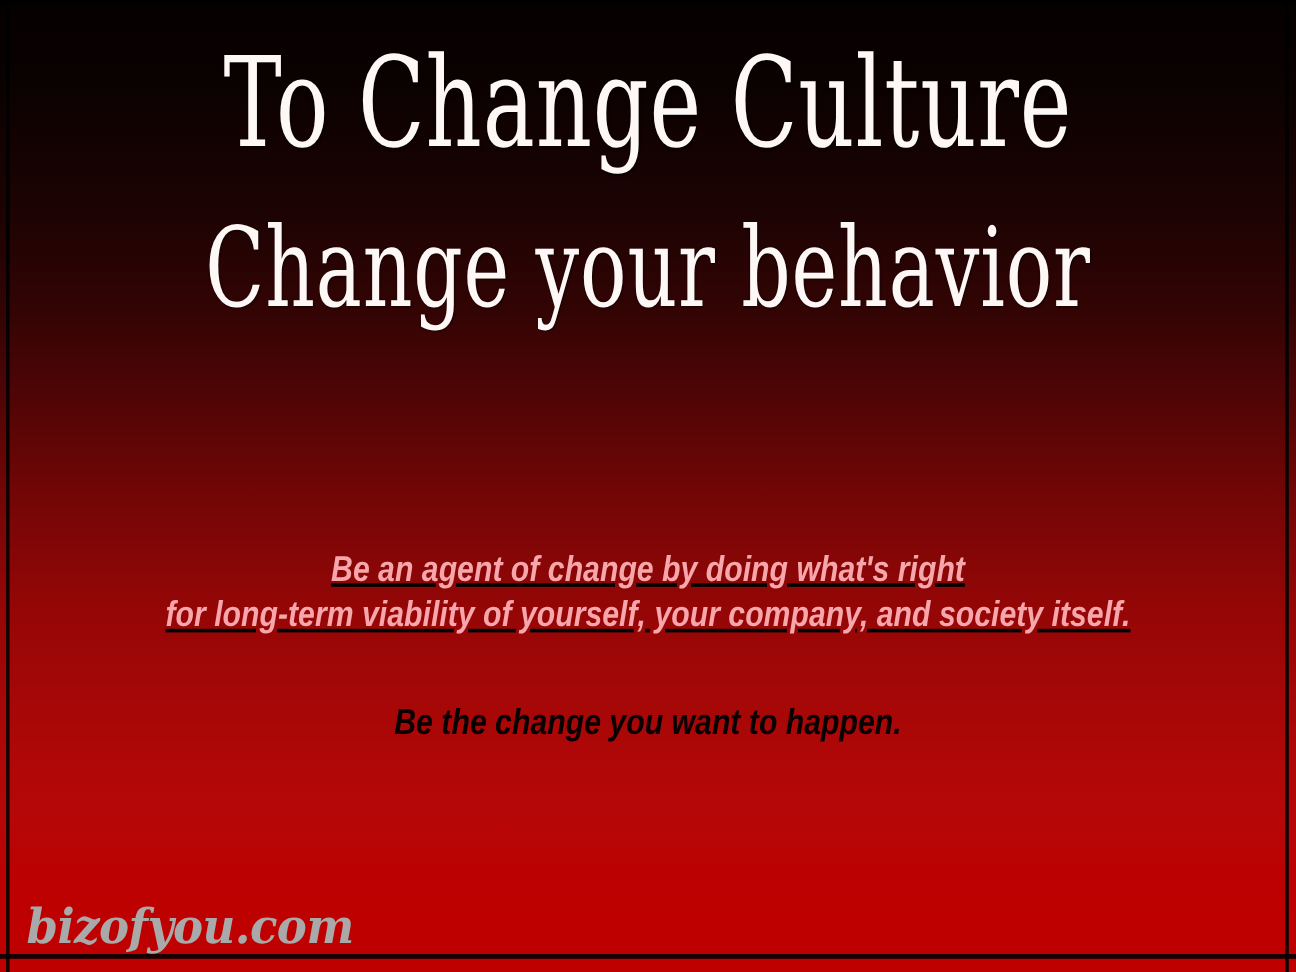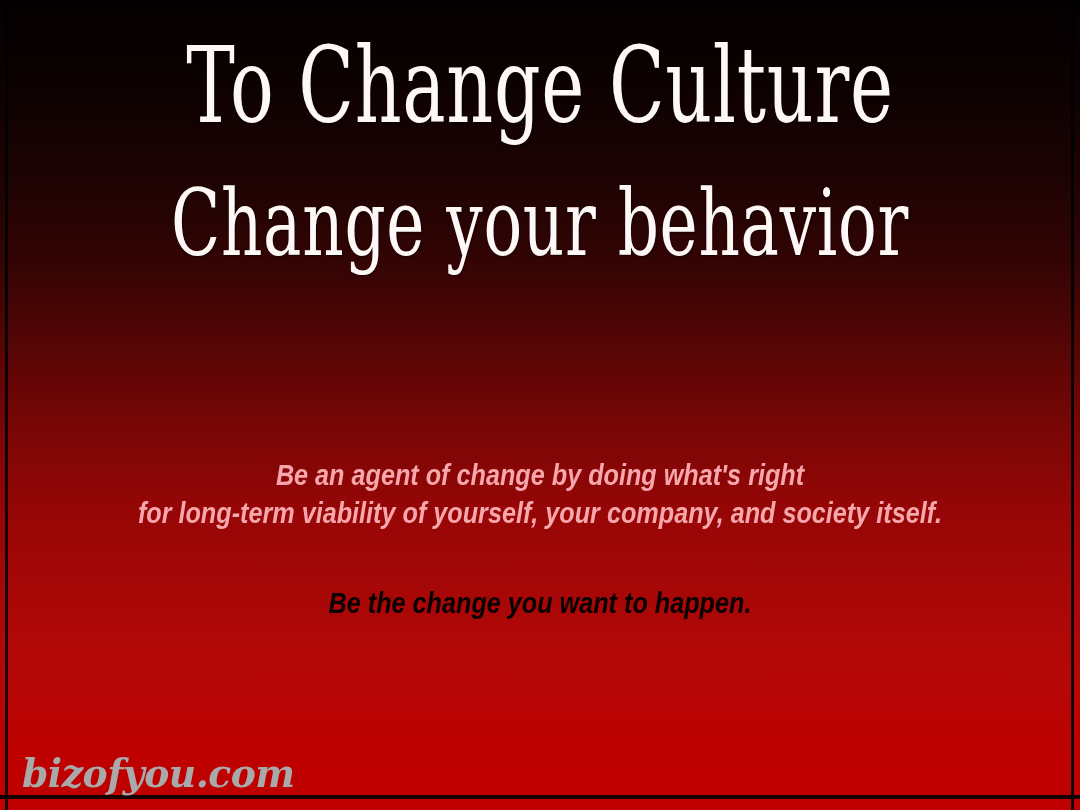--- a/index.html
+++ b/index.html
@@ -105,20 +105,21 @@
     transform: scaleX(0.70);
     letter-spacing: 1px;
   }
 
   #body-block {
     position: absolute;
     left: 0;
     top: 456px;
     width: 1080px;
     text-align: center;
+    text-decoration: underline;
   }
 
   .body-line {
     color: #f7a6ab;
     font-family: "Liberation Sans", sans-serif;
     font-style: italic;
     font-weight: bold;
     font-size: 30px;
     line-height: 38px;
     white-space: nowrap;

